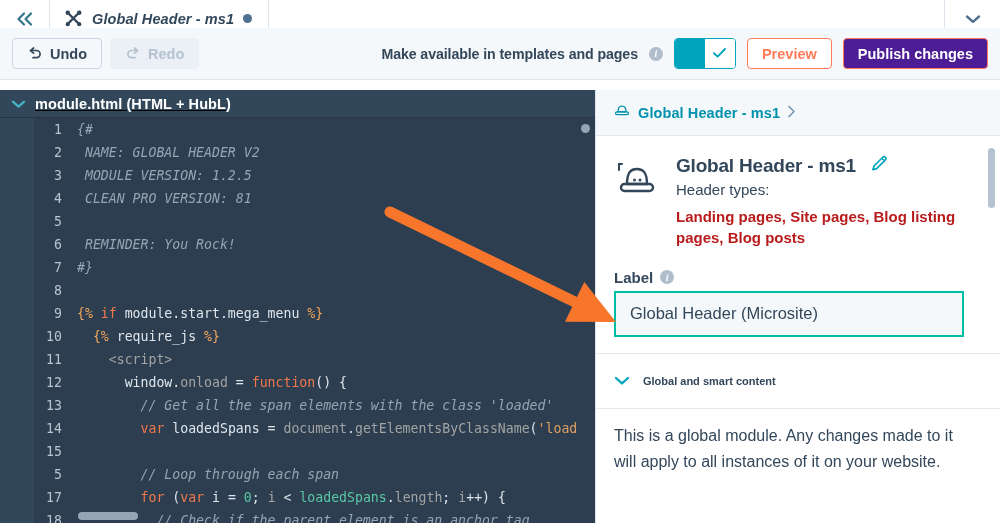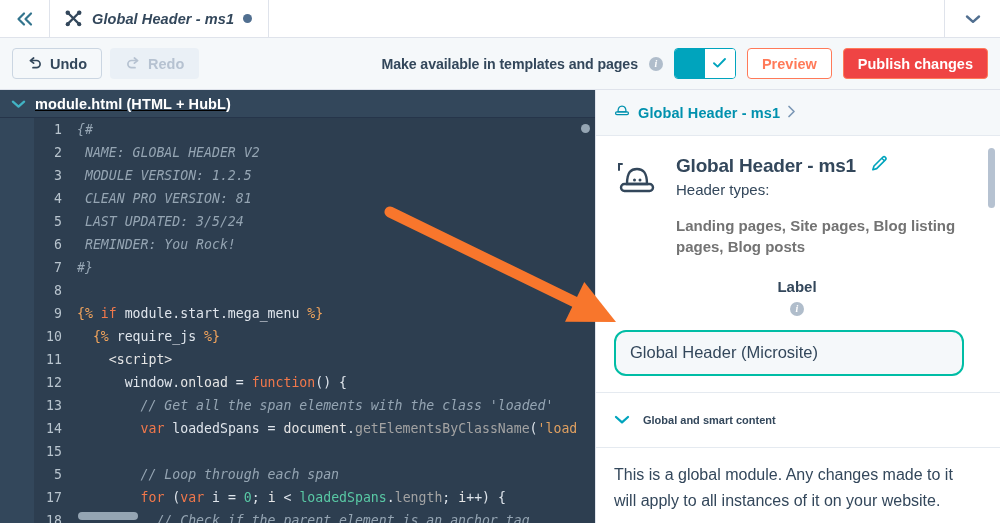--- a/index.html
+++ b/index.html
@@ -35,21 +35,21 @@
   }
   .tab-dot { width: 9px; height: 9px; border-radius: 50%; background: #516f90; flex:0 0 auto;}
   .tab-spacer { flex: 1 1 auto; background: #ffffff; border-right: 1px solid #dfe3eb;}
   .tab-dropdown {
     width: 55px; background: #ffffff;
     display: flex; align-items: center; justify-content: center; cursor: pointer;
   }
 
   
   .toolbar {
-    position: absolute; top: 38px; left: 0; width: 1000px; height: 52px;
+    position: absolute; top: 28px; left: 0; width: 1000px; height: 52px;
     background: #f5f8fa; border-bottom: 1px solid #dfe3eb;
     display: flex; align-items: center; padding: 0 12px;
   }
   .btn-undo, .btn-redo {
     display: flex; align-items: center; gap: 7px;
     height: 31px; padding: 0 14px; border-radius: 4px;
     font-size: 14.5px; font-weight: 600; cursor: pointer;
   }
   .btn-undo { border: 1px solid #cbd6e2; color: #33475b; background: #f5f8fa; }
   .btn-redo { border: 1px solid transparent; color: #b6c2d1; background: #eaf0f6; margin-left: 8px; cursor: default;}
@@ -70,21 +70,21 @@
     width: 31px; background: #ffffff;
     display: flex; align-items: center; justify-content: center;
   }
   .btn-preview {
     height: 31px; padding: 0 14px; border-radius: 4px;
     border: 1px solid #ff7a59; color: #ff7a59; background: #ffffff;
     font-size: 14.5px; font-weight: 600; display: flex; align-items: center; cursor: pointer; text-align: center;
   }
   .btn-publish {
     height: 31px; padding: 0 14px; border-radius: 4px;
-    border: 1px solid #ff7a59; color: #ffffff; background: #ef4444;
+    border: 1px solid #ff7a59; color: #ffffff; background: #4c1d95;
     font-size: 14.5px; font-weight: 600; display: flex; align-items: center; cursor: pointer;
   }
 
   
   .editor {
     position: absolute; top: 90px; left: 0; width: 595px; height: 433px;
     background: #2d3e50; overflow: hidden;
   }
   .editor-head {
     height: 28px; background: #33475b; border-bottom: 1px solid #26354a;
@@ -105,21 +105,21 @@
     color: #8aa0b5; font-size: 8px; line-height: 23px;
   }
   .lnum {
     width: 34px; flex: 0 0 auto; text-align: right; padding-right: 6px;
     color: #b8c4ce; font-size: 13.2px;
   }
   .ctext { padding-left: 9px; color: #d6dde5; }
   .c-com  { color: #95a5b3; font-style: italic; }
   .c-tag  { color: #f2a45c; }
   .c-kw   { color: #f2784b; }
-  .c-var  { color: #e5e5e5; }
+  .c-var  { color: #a3a3a3; }
   .c-str  { color: #e0a060; }
   .c-pln  { color: #dfe5ec; }
   .c-grn  { color: #59c9a5; }
   .c-prop { color: #a3a3a3; }
   .editor-hscroll {
     position: absolute; left: 78px; bottom: 3px; width: 60px; height: 8px;
     border-radius: 4px; background: #95a5b3; cursor: pointer;
   }
   .editor-vscroll {
     position: absolute; right: 5px; top: 6px; width: 9px; height: 9px;
@@ -138,28 +138,28 @@
   .crumb-text {
     font-size: 14.5px; font-weight: bold; color: #0091ae; cursor: pointer; letter-spacing:.1px;
   }
   .mod-block { display: flex; gap: 14px; padding: 18px 20px 6px 18px; }
   .mod-icon { width: 48px; flex: 0 0 auto; padding-top: 6px; }
   .mod-body { flex: 1 1 auto; }
   .mod-title-row { display: flex; align-items: center; gap: 14px; }
   .mod-title { font-size: 19px; font-weight: bold; color: #33475b; letter-spacing:-.2px;}
   .mod-ct { font-size: 15px; color: #33475b; margin-top: 4px; }
   .mod-types {
-    font-size: 15px; font-weight: bold; color: #737373;
-    line-height: 1.42; margin-top: 17px; cursor: pointer;
+    font-size: 15px; font-weight: bold; color: #b91c1c;
+    line-height: 1.42; margin-top: 8px; cursor: pointer;
   }
   .label-sec { padding: 14px 20px 16px 18px; }
-  .label-row { display: flex; align-items: center; gap: 7px; margin-bottom: 14px; flex-direction: column; }
+  .label-row { display: flex; align-items: center; gap: 7px; margin-bottom: 5px; }
   .label-text { font-size: 15px; font-weight: bold; color: #33475b; }
   .label-input {
-    width: 350px; height: 46px; border: 2px solid #00bda5; border-radius: 12px;
+    width: 350px; height: 46px; border: 2px solid #00bda5; border-radius: 0;
     background: #f5f8fa; font-size: 16.5px; color: #33475b;
     padding: 0 14px; font-family: "Liberation Sans", sans-serif;
     outline: none;
   }
   .divider { height: 1px; background: #e5eaf0; }
   .accordion {
     display: flex; align-items: center; gap: 13px;
     padding: 18px 18px; cursor: pointer;
   }
   .accordion-title { font-size: 11px; font-weight: bold; color: #33475b; }
@@ -273,21 +273,21 @@
       <span class="editor-title">module.html (HTML + HubL)</span>
     </div>
 
     <div class="code-area">
       <div class="gutter-bg"></div>
       <div id="code-lines">
           <div class="code-line"><span class="fold"></span><span class="lnum">1</span><span class="ctext"><span class="c-com">{#</span></span></div>
           <div class="code-line"><span class="fold"></span><span class="lnum">2</span><span class="ctext"><span class="c-com"> NAME: GLOBAL HEADER V2</span></span></div>
           <div class="code-line"><span class="fold"></span><span class="lnum">3</span><span class="ctext"><span class="c-com"> MODULE VERSION: 1.2.5</span></span></div>
           <div class="code-line"><span class="fold"></span><span class="lnum">4</span><span class="ctext"><span class="c-com"> CLEAN PRO VERSION: 81</span></span></div>
-          <div class="code-line"><span class="fold"></span><span class="lnum">5</span><span class="ctext"><span class="c-com"> LAST UPDATED: 3/5/24</span></span></div>
+          <div class="code-line"><span class="fold"></span><span class="lnum">5</span></div>
           <div class="code-line"><span class="fold"></span><span class="lnum">6</span><span class="ctext"><span class="c-com"> REMINDER: You Rock!</span></span></div>
           <div class="code-line"><span class="fold"></span><span class="lnum">7</span><span class="ctext"><span class="c-com">#}</span></span></div>
           <div class="code-line"><span class="fold"></span><span class="lnum">8</span><span class="ctext"></span></div>
           <div class="code-line"><span class="fold"></span><span class="lnum">9</span><span class="ctext"><span class="c-tag">{%</span><span class="c-kw"> if </span><span class="c-pln">module.start.mega_menu </span><span class="c-tag">%}</span></span></div>
           <div class="code-line"><span class="fold"></span><span class="lnum">10</span><span class="ctext">  <span class="c-tag">{%</span><span class="c-pln"> require_js </span><span class="c-tag">%}</span></span></div>
           <div class="code-line"><span class="fold">▾</span><span class="lnum">11</span><span class="ctext">    <span class="c-var">&lt;script&gt;</span></span></div>
           <div class="code-line"><span class="fold">▾</span><span class="lnum">12</span><span class="ctext">      <span class="c-pln">window.</span><span class="c-var">onload</span><span class="c-pln"> = </span><span class="c-kw">function</span><span class="c-pln">() {</span></span></div>
           <div class="code-line"><span class="fold"></span><span class="lnum">13</span><span class="ctext">        <span class="c-com">// Get all the span elements with the class 'loaded'</span></span></div>
           <div class="code-line"><span class="fold"></span><span class="lnum">14</span><span class="ctext">        <span class="c-kw">var</span><span class="c-pln"> loadedSpans = </span><span class="c-var">document</span><span class="c-pln">.</span><span class="c-prop">getElementsByClassName</span><span class="c-pln">(</span><span class="c-str">'load</span></span></div>
           <div class="code-line"><span class="fold"></span><span class="lnum">15</span><span class="ctext"></span></div>

